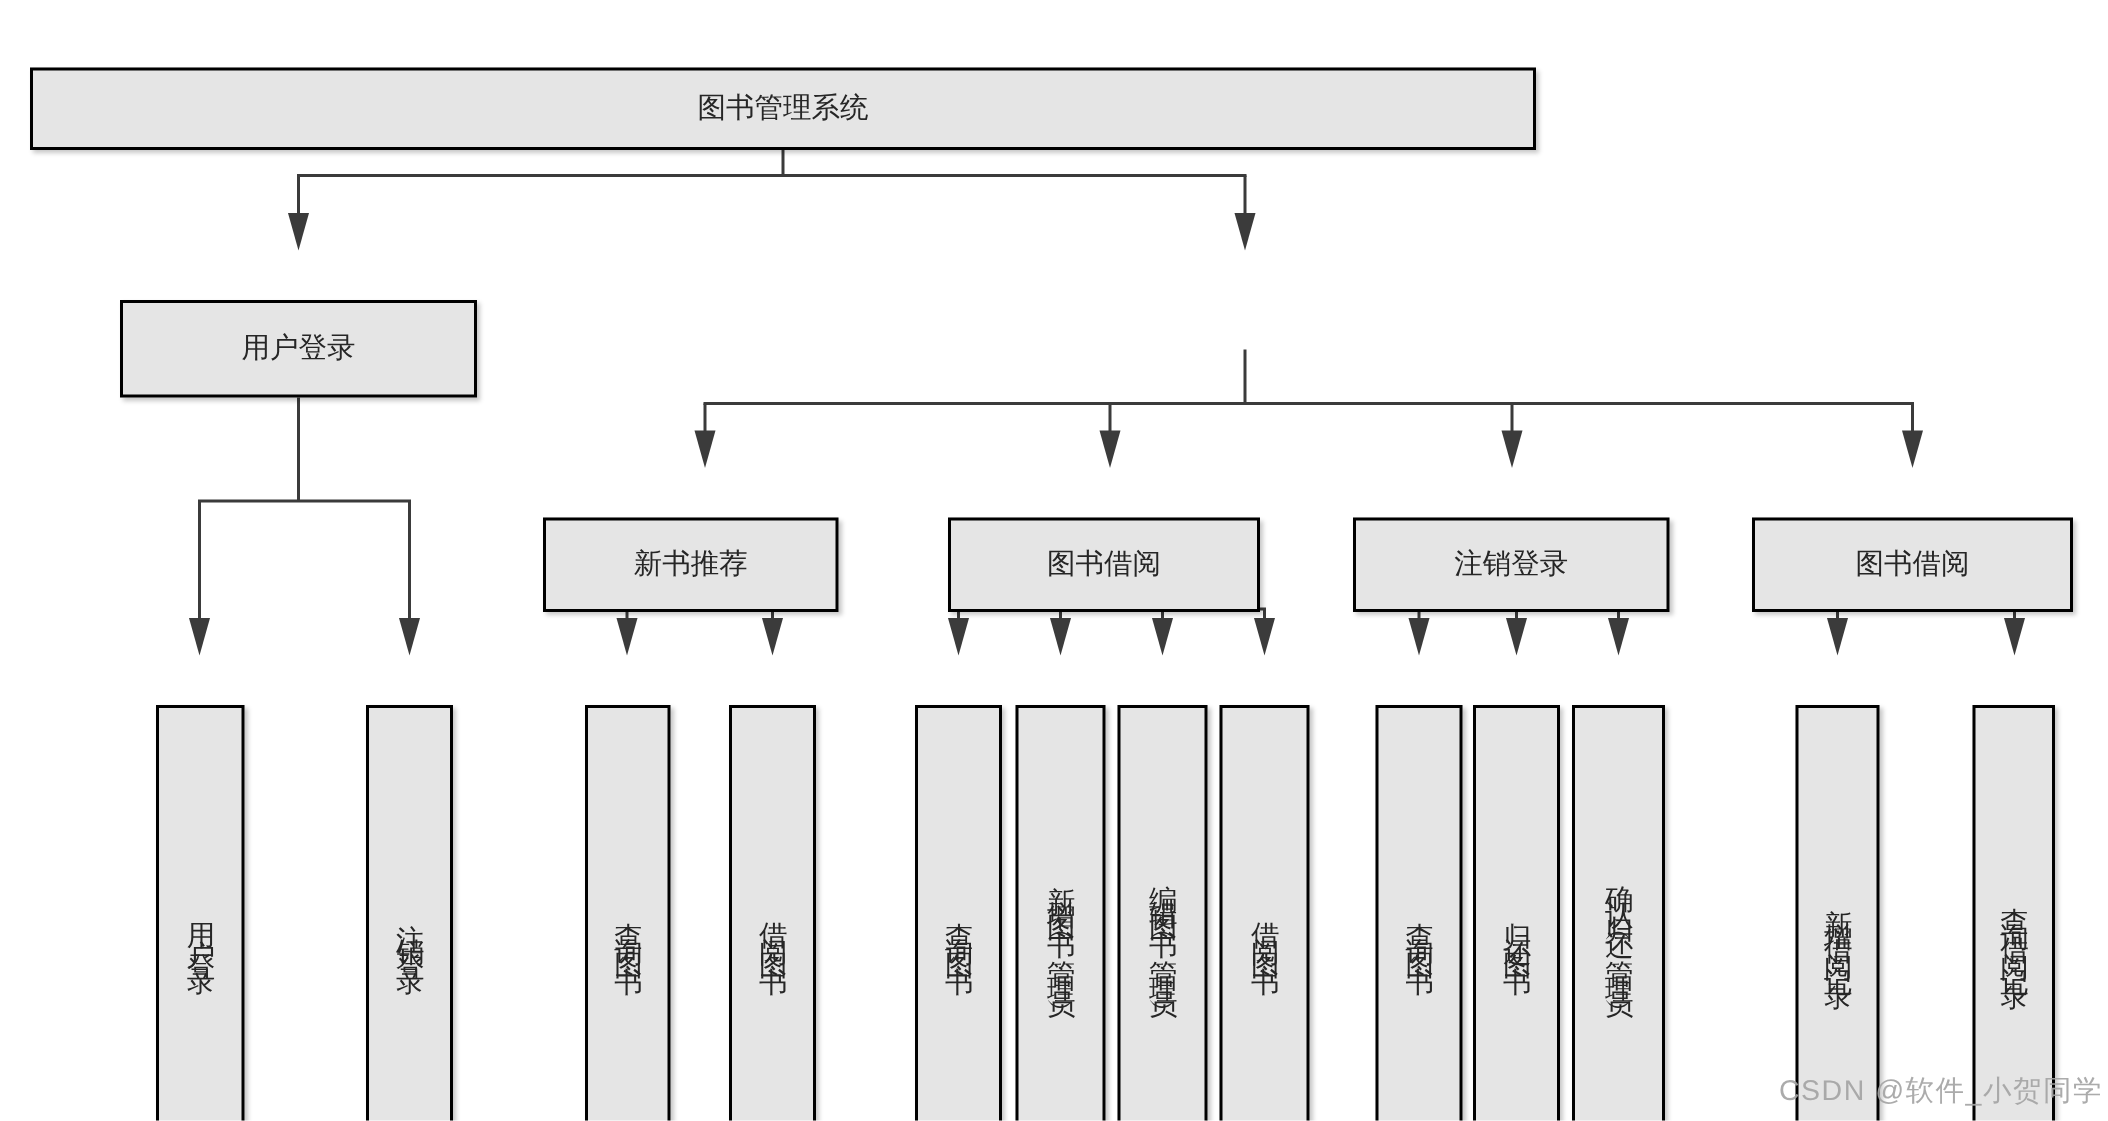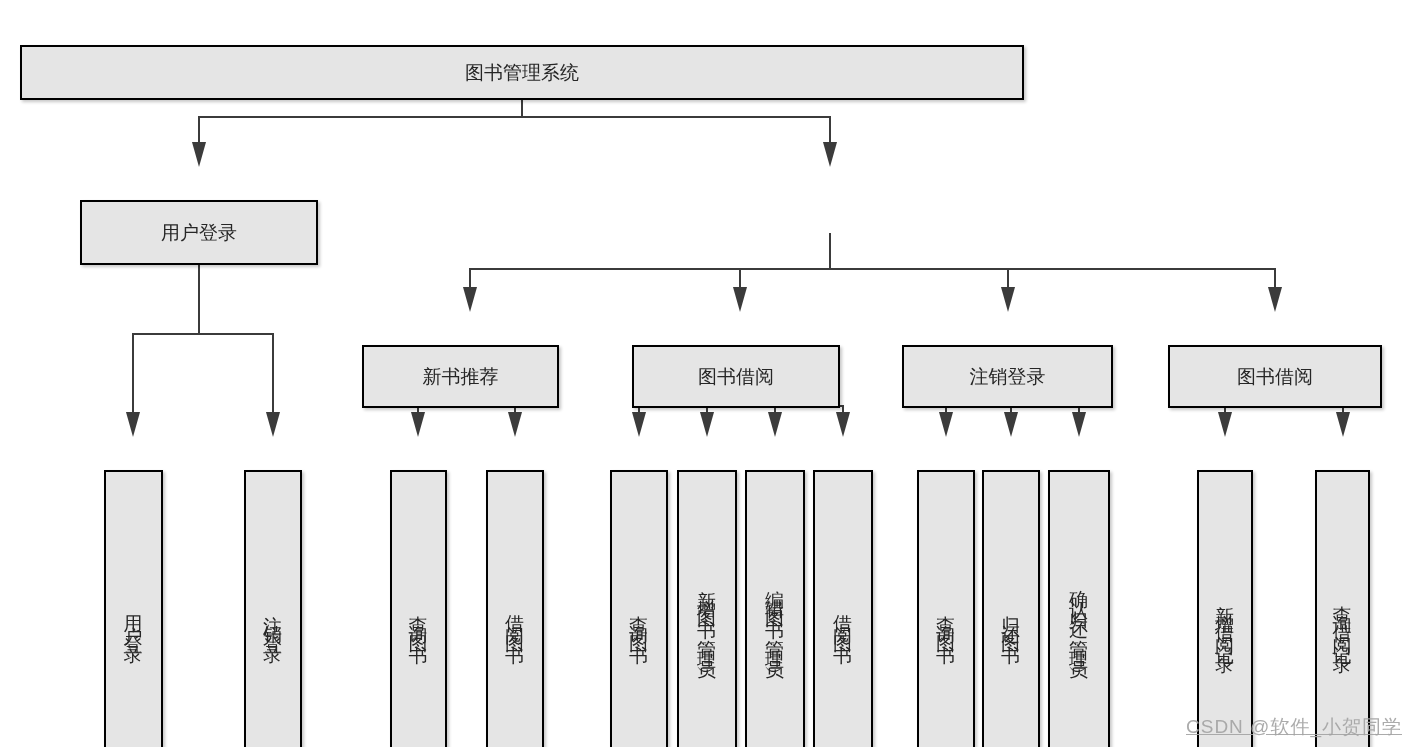--- a/index.html
+++ b/index.html
@@ -6,21 +6,21 @@
   body{width:1405px;height:747px;position:relative;overflow:hidden;
        font-family:"Liberation Sans","DejaVu Sans",sans-serif;color:#262626;}
   .stage{position:absolute;left:0;top:0;width:1405px;height:747px;}
   svg.wires{position:absolute;left:0;top:0;pointer-events:none;}
   .node{position:absolute;box-sizing:border-box;background:#e5e5e5;
         border:2px solid #000000;display:flex;align-items:center;justify-content:center;
         box-shadow:2px 2px 3px rgba(0,0,0,0.22);font-size:19px;line-height:1;margin-top:32px;}
   .node span{white-space:nowrap;}
   .node.v span{writing-mode:vertical-rl;text-orientation:mixed;letter-spacing:10px;line-height:1;}
   .watermark{position:absolute;left:1186px;top:714px;font-size:19px;letter-spacing:1px;
-             color:rgba(164,164,164,0.92);z-index:5;white-space:nowrap;text-decoration:underline;}
+             color:rgba(164,164,164,0.92);z-index:5;white-space:nowrap;}
   line,path{stroke:#3b3b3b;stroke-width:2;fill:none;}
   polygon{fill:#3b3b3b;stroke:none;}
 </style>
 </head>
 <body>
 
 <div class="stage">
 
   <svg class="wires" width="1405" height="747" viewBox="0 0 1405 747">
 

